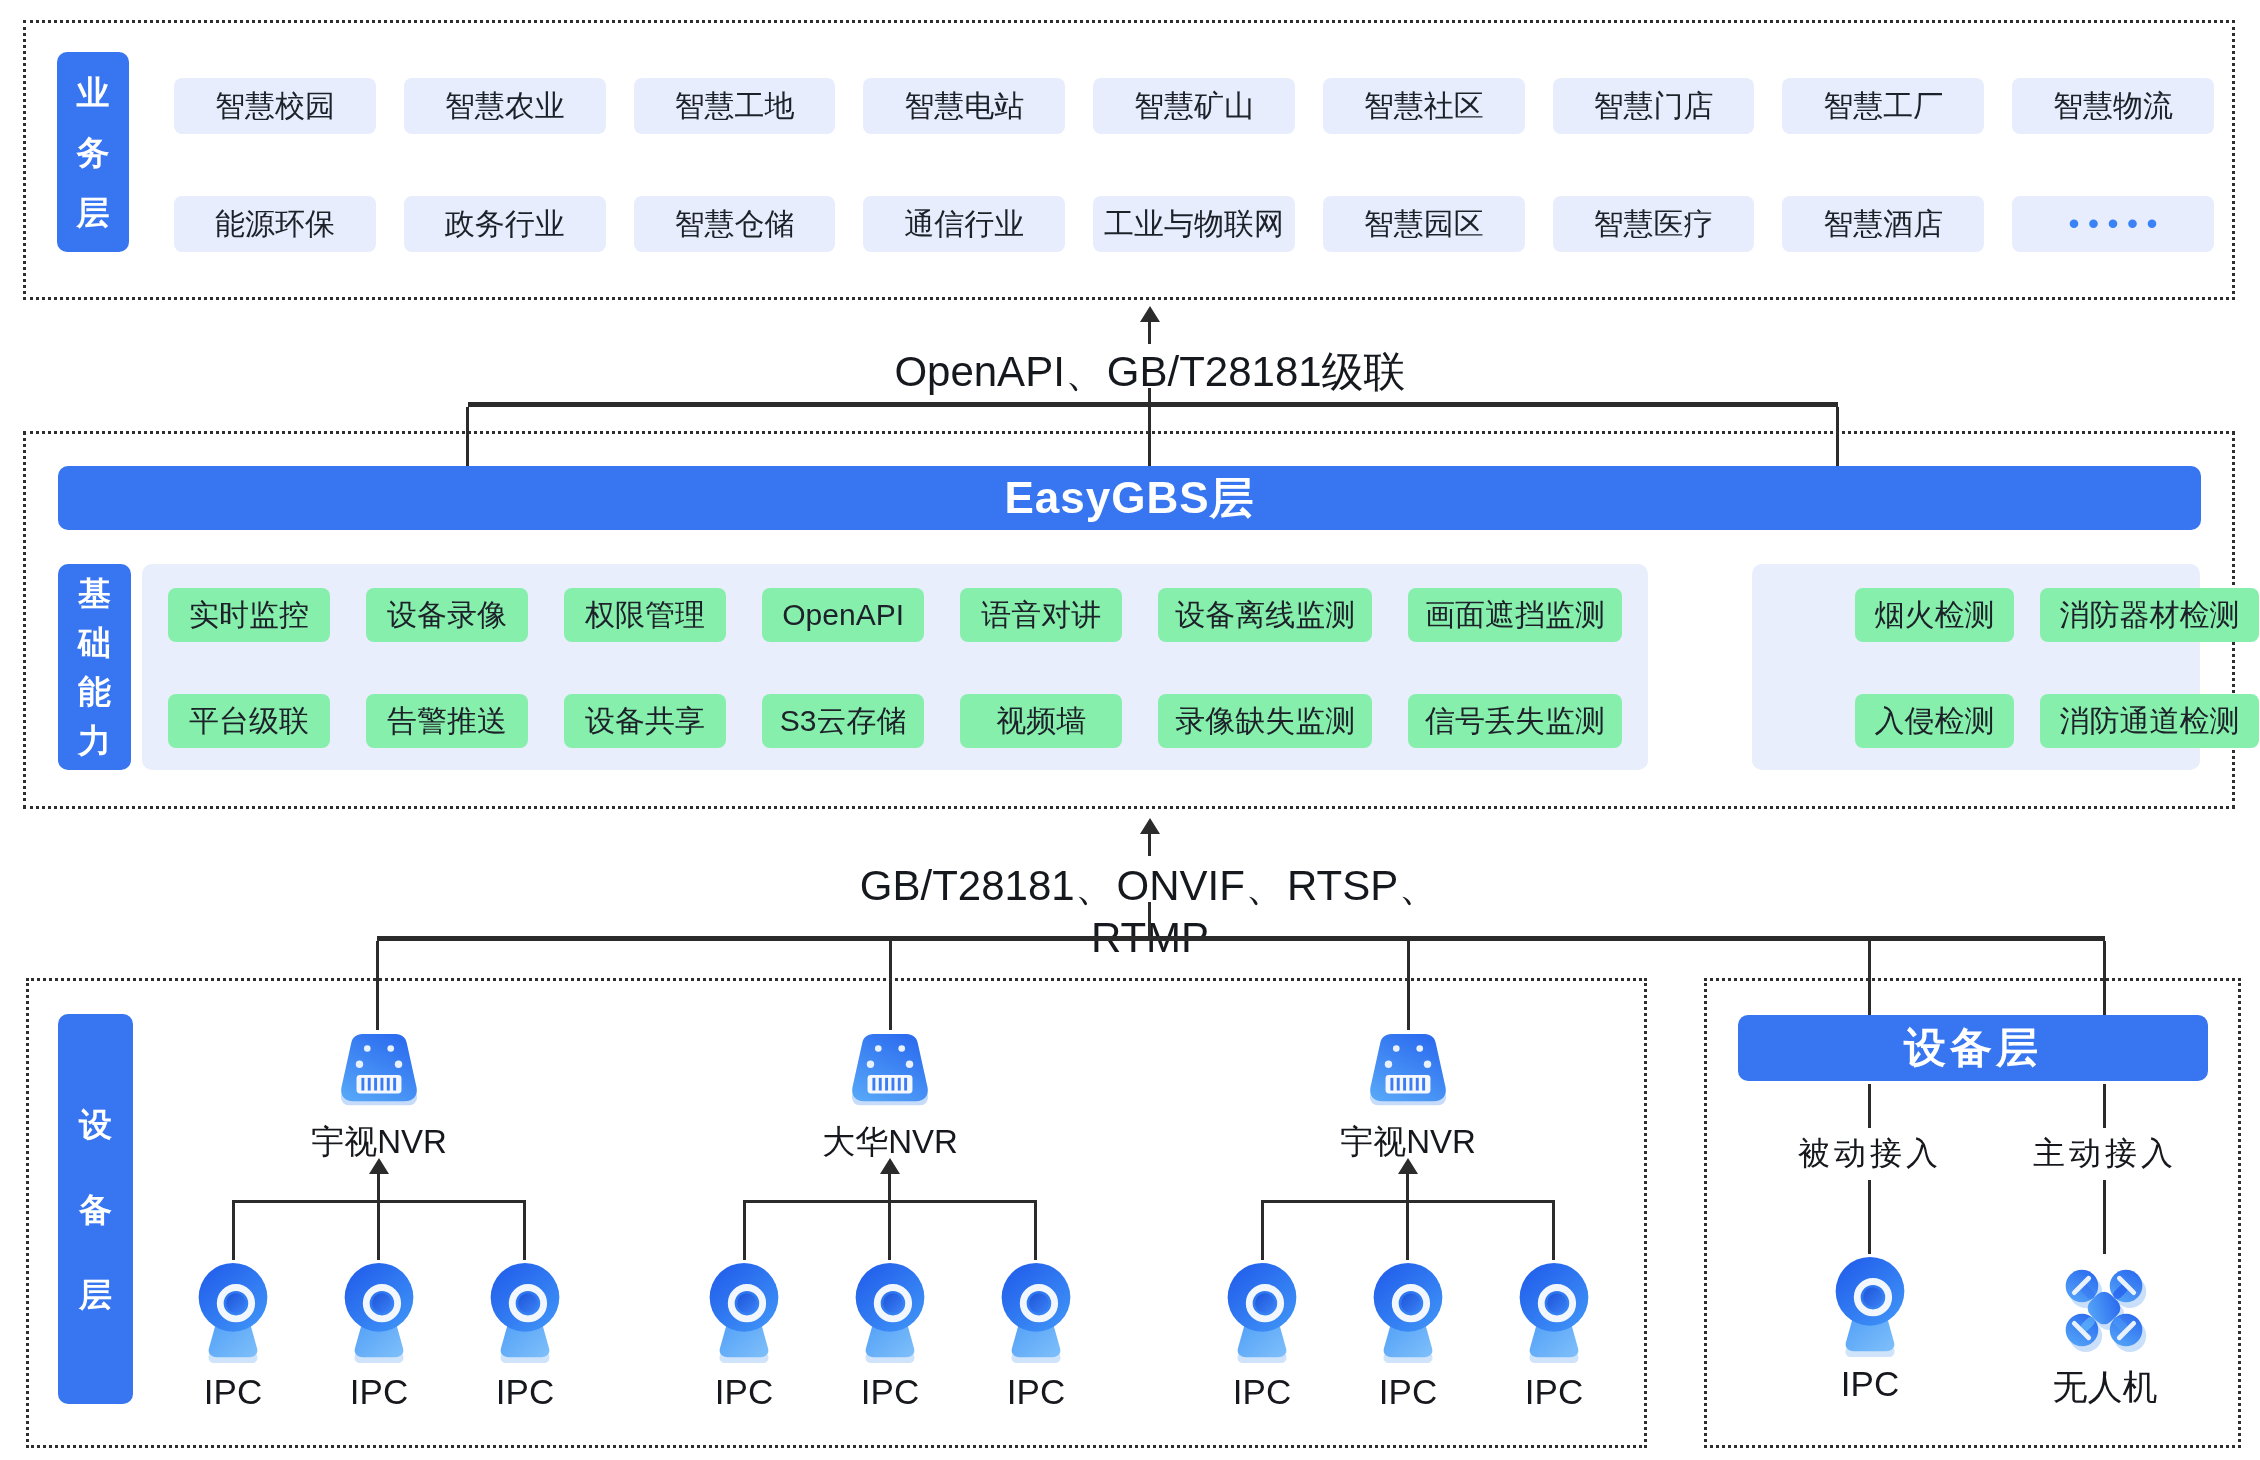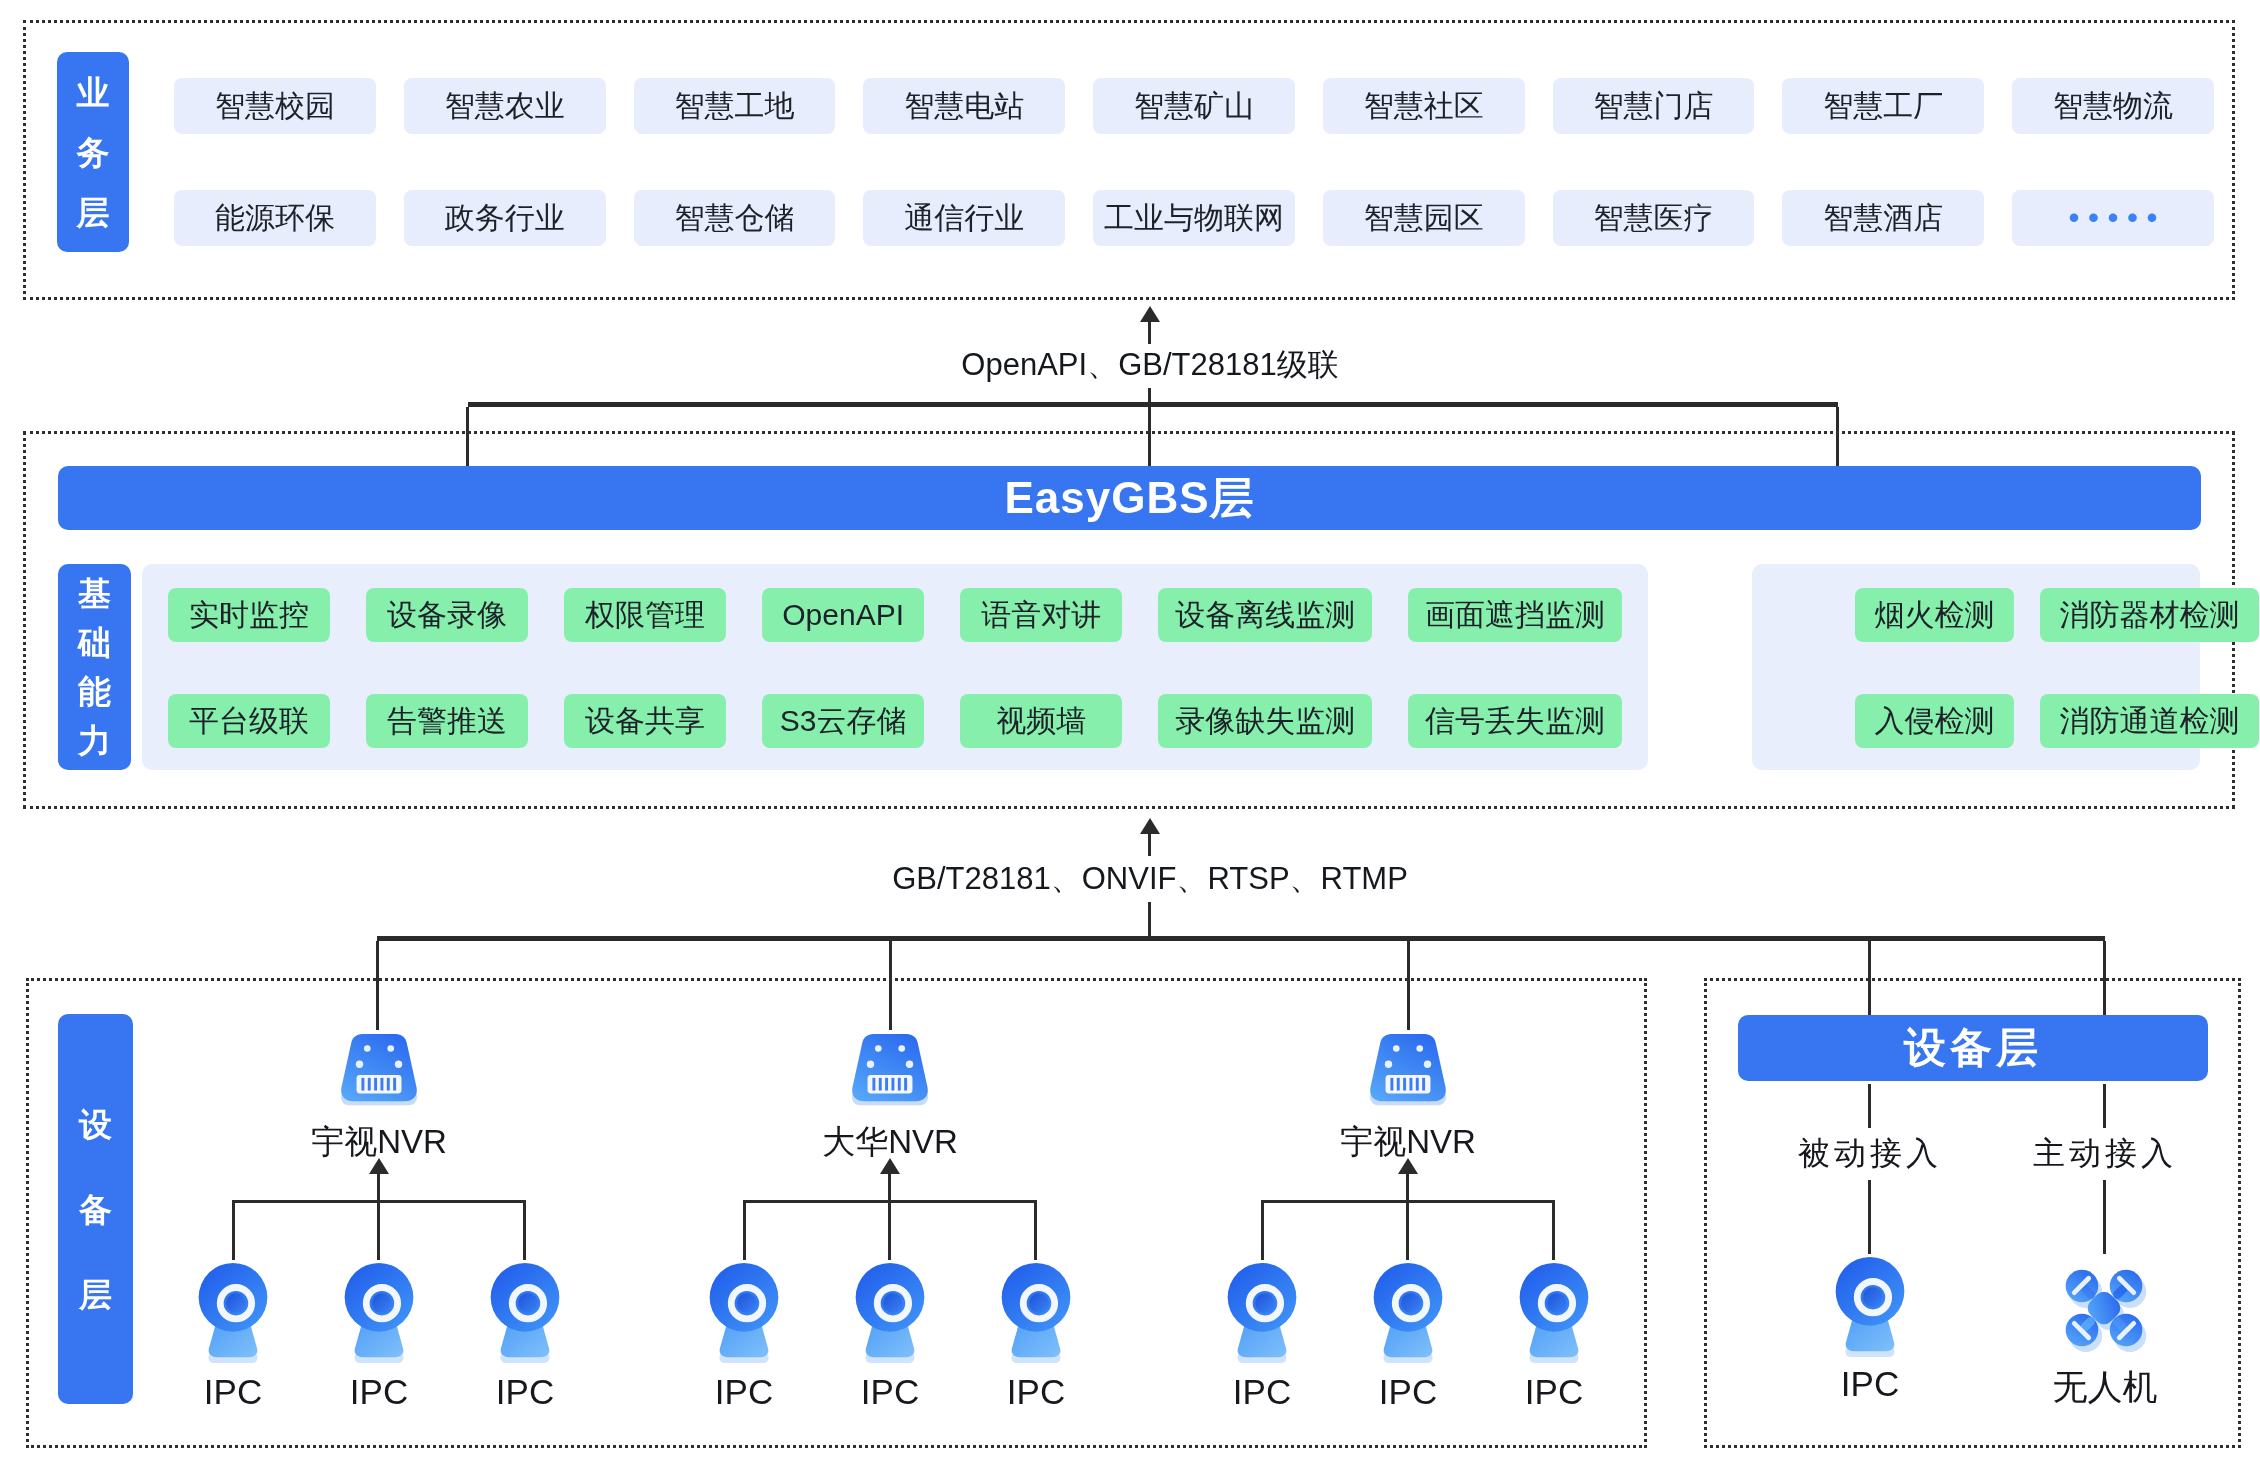--- a/index.html
+++ b/index.html
@@ -20,34 +20,34 @@
   .banner{position:absolute;background:#3875F1;color:#fff;display:flex;align-items:center;justify-content:center;border-radius:10px;}
   .banner-easygbs{left:58px;top:466px;width:2143px;height:64px;font-size:44px;font-weight:700;letter-spacing:1px;}
   .banner-devright{left:1738px;top:1015px;width:470px;height:66px;font-size:42px;font-weight:700;letter-spacing:4px;}
   
   .panel{position:absolute;background:#E9EEFC;border-radius:10px;}
   .panel-core{left:142px;top:564px;width:1506px;height:206px;}
   .panel-ai{left:1752px;top:564px;width:448px;height:206px;}
   .chip{display:flex;align-items:center;justify-content:center;border-radius:8px;
         font-size:30px;font-weight:500;color:#1d2129;white-space:nowrap;height:56px;}
   .biz-row{position:absolute;left:160px;width:2040px;height:56px;display:grid;grid-template-columns:repeat(9,1fr);column-gap:28px;margin-left:14px;}
-  .biz-row1{top:78px;} .biz-row2{top:190px;}
+  .biz-row1{top:78px;} .biz-row2{top:196px;}
   .biz-row .chip{background:#E7EDFC;}
   .core-grid{position:absolute;left:168px;top:588px;width:1454px;display:grid;
              grid-template-columns:repeat(5,1fr) 1.32fr 1.32fr;column-gap:36px;row-gap:52px;}
   .ai-grid{position:absolute;left:1855px;top:588px;width:404px;display:grid;
            grid-template-columns:1fr 1.38fr;column-gap:26px;row-gap:52px;}
   .core-grid .chip,.ai-grid .chip{background:#86efac;height:54px;}
   .dots{font-size:30px;letter-spacing:9px;color:#3B82F6;font-weight:700;padding-left:9px;}
   
   .vline{position:absolute;width:3px;background:#2b2b2b;}
   .hline{position:absolute;height:3px;background:#2b2b2b;}
   .hline.thick{height:5px;}
   .arrow-up{position:absolute;width:0;height:0;border-left:10px solid transparent;border-right:10px solid transparent;border-bottom:16px solid #2b2b2b;}
-  .conn-label{position:absolute;font-size:31px;font-weight:500;color:#15181d;text-align:center;}
+  .conn-label{position:absolute;font-size:42px;font-weight:500;color:#15181d;text-align:center;}
   
   .nvr-group{position:absolute;top:1030px;width:320px;height:380px;}
   .g1{left:219px;} .g2{left:730px;} .g3{left:1248px;}
   .nvr-icon{position:absolute;left:112px;top:0;width:96px;height:82px;}
   .nvr-label{position:absolute;left:0;top:90px;width:100%;text-align:center;font-size:33px;font-weight:500;color:#16181d;}
   .grp-arrow{left:150px;top:128px;}
   .grp-stem{left:158px;top:143px;height:28px;}
   .grp-bracket{left:14px;top:170px;width:292px;}
   .drop{top:170px;height:60px;}
   .drop.d1{left:13px;} .drop.d2{left:158px;} .drop.d3{left:304px;}

